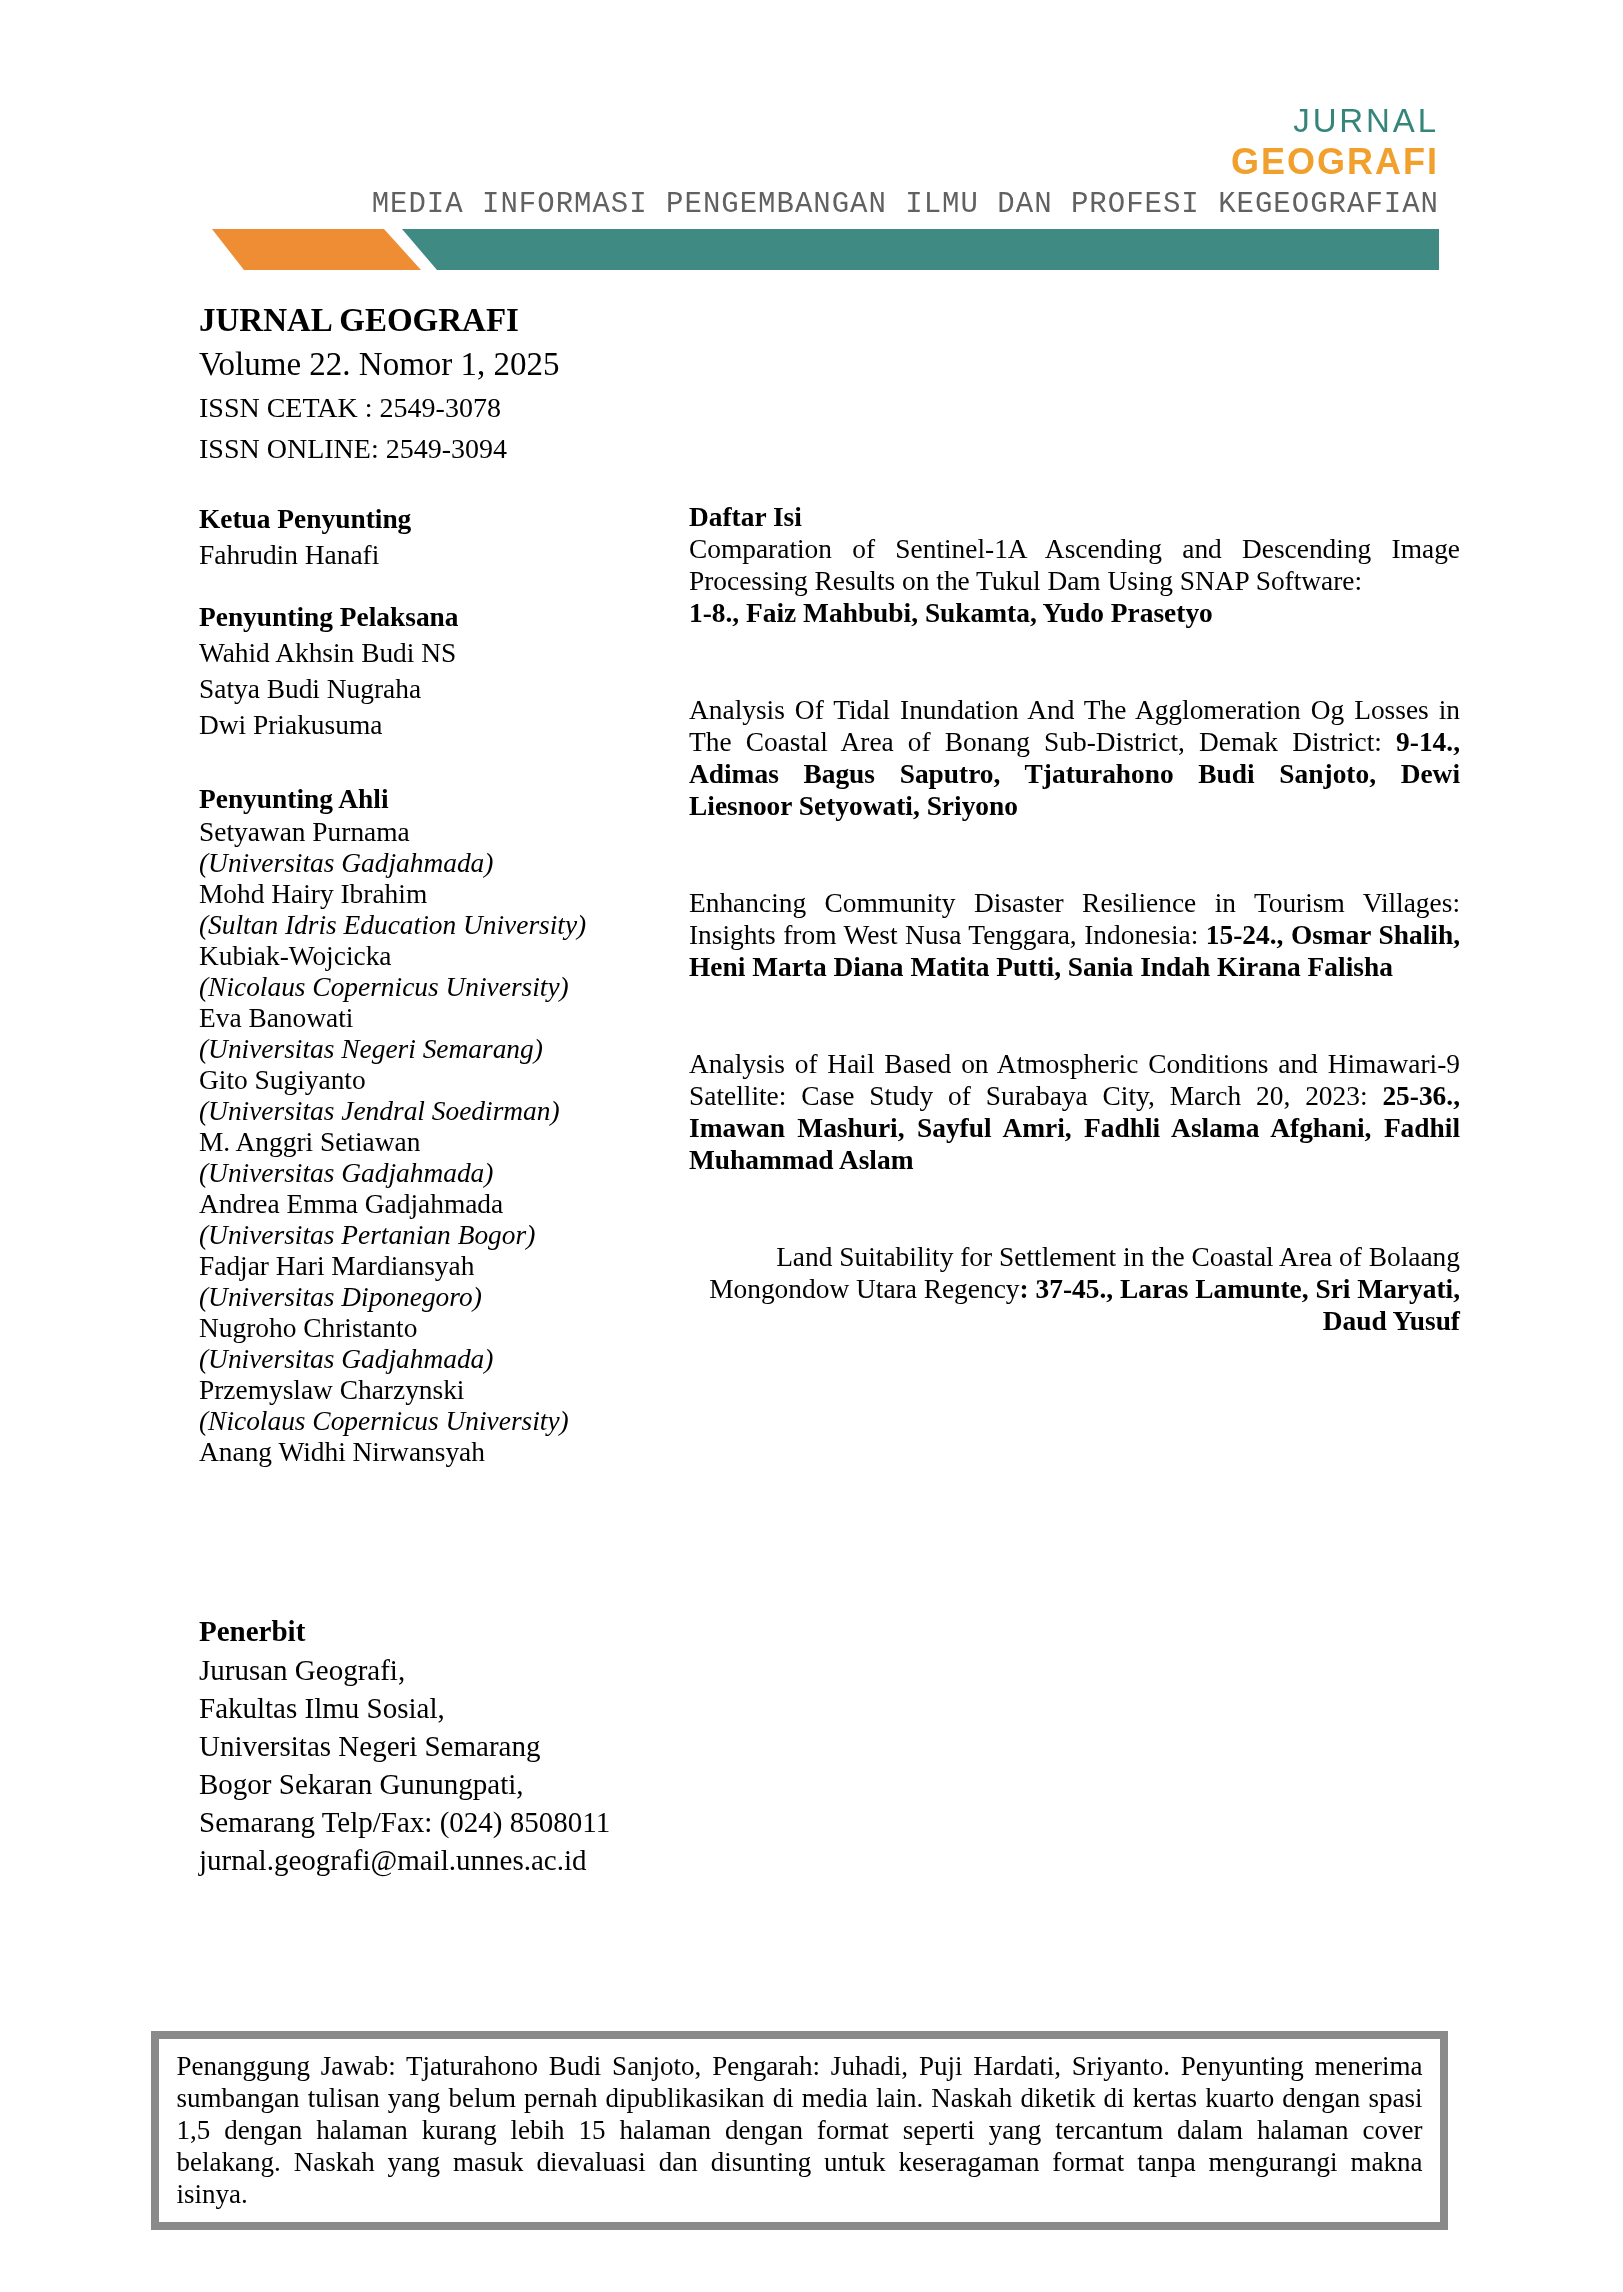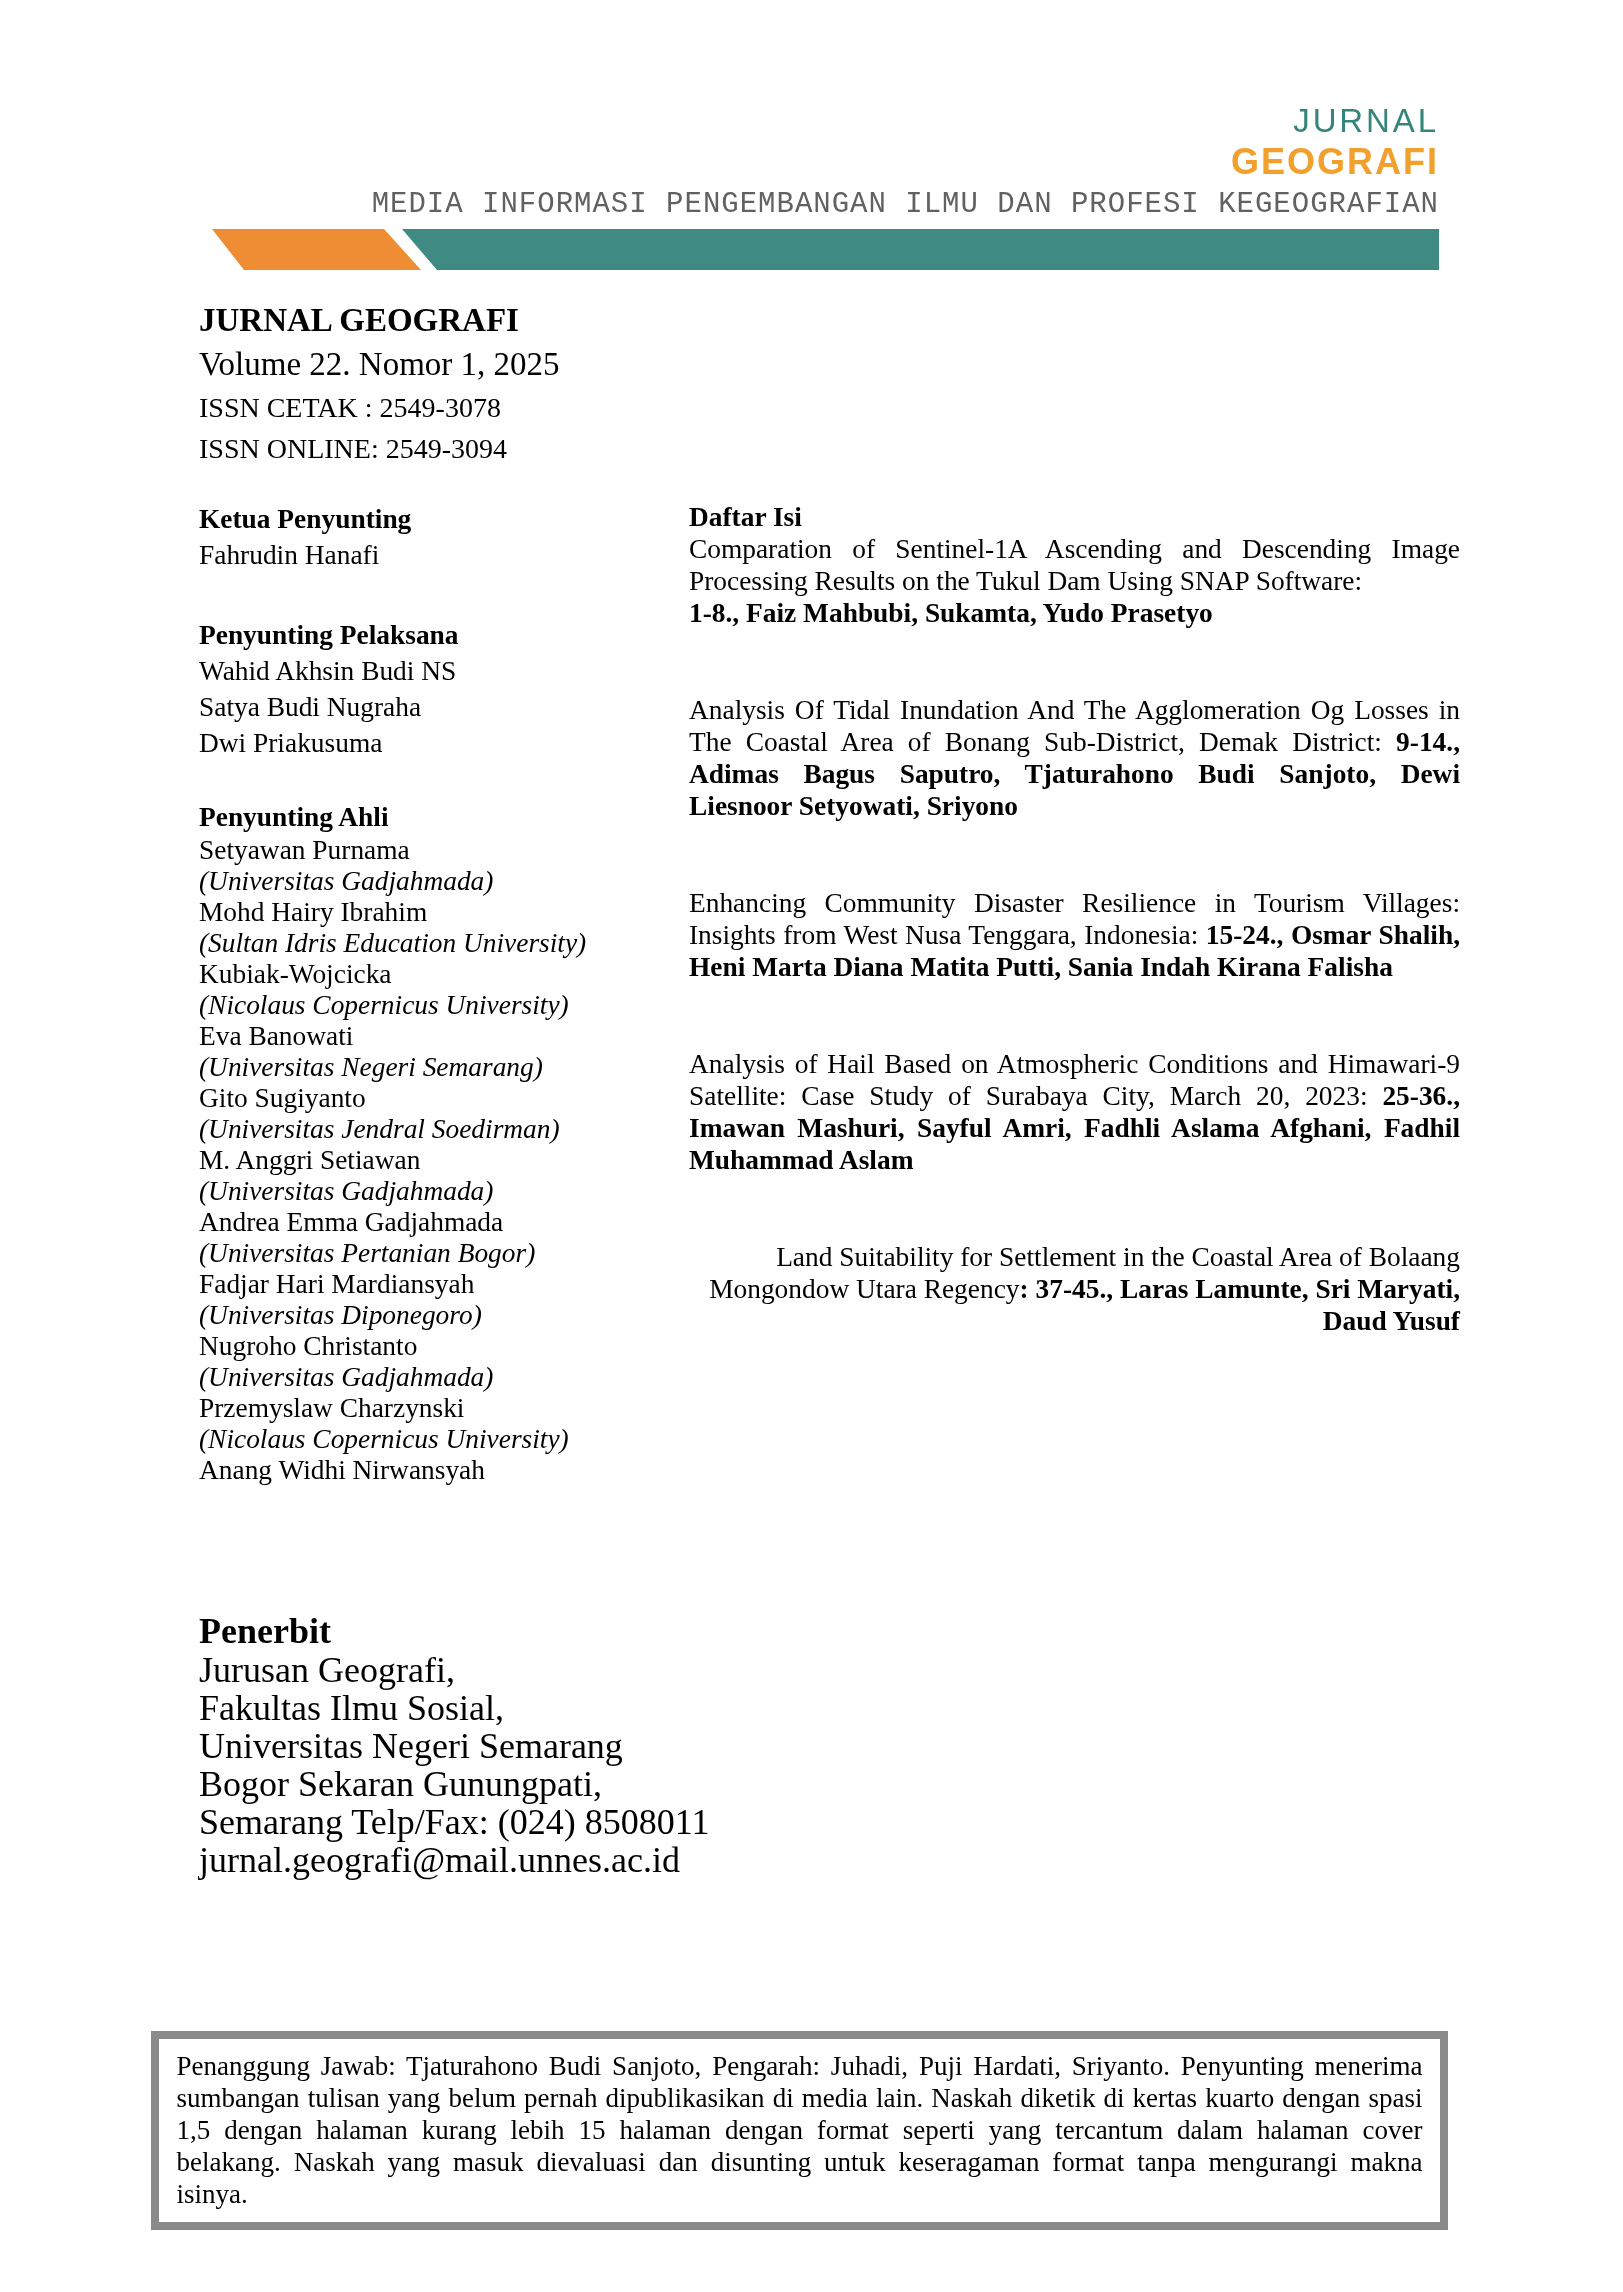--- a/index.html
+++ b/index.html
@@ -24,27 +24,27 @@
   
   .masthead{position:absolute;left:199px;top:299px;}
   .m-title{font-size:33px;font-weight:bold;line-height:43px;}
   .m-volume{font-size:33px;line-height:45px;}
   .m-issn{font-size:28px;line-height:41px;}
 
   
   .editorial{position:absolute;left:199px;top:501px;width:449px;font-size:27.4px;}
   .ed-heading{font-weight:bold;line-height:36px;}
   .ed-line{line-height:36px;}
-  .sec-gap{margin-top:44px;}
+  .sec-gap{margin-top:26px;}
   .sec-gap2{margin-top:38px;}
   .experts .ed-line{line-height:31px;}
   .affil{font-style:italic;}
 
   
-  .publisher{position:absolute;left:199px;top:1612px;font-size:36px;}
+  .publisher{position:absolute;left:199px;top:1612px;font-size:29px;}
   .publisher .ed-heading{line-height:39px;}
   .pub-line{line-height:38px;}
 
   
   .toc{position:absolute;left:689px;top:501px;width:771px;font-size:27.4px;line-height:32px;}
   .toc-heading{font-weight:bold;}
   .article{margin-bottom:65px;}
   .article-text{margin:0;text-align:justify;}
   .article-text.ragged{text-align:right;}
   .authors{font-weight:bold;}

